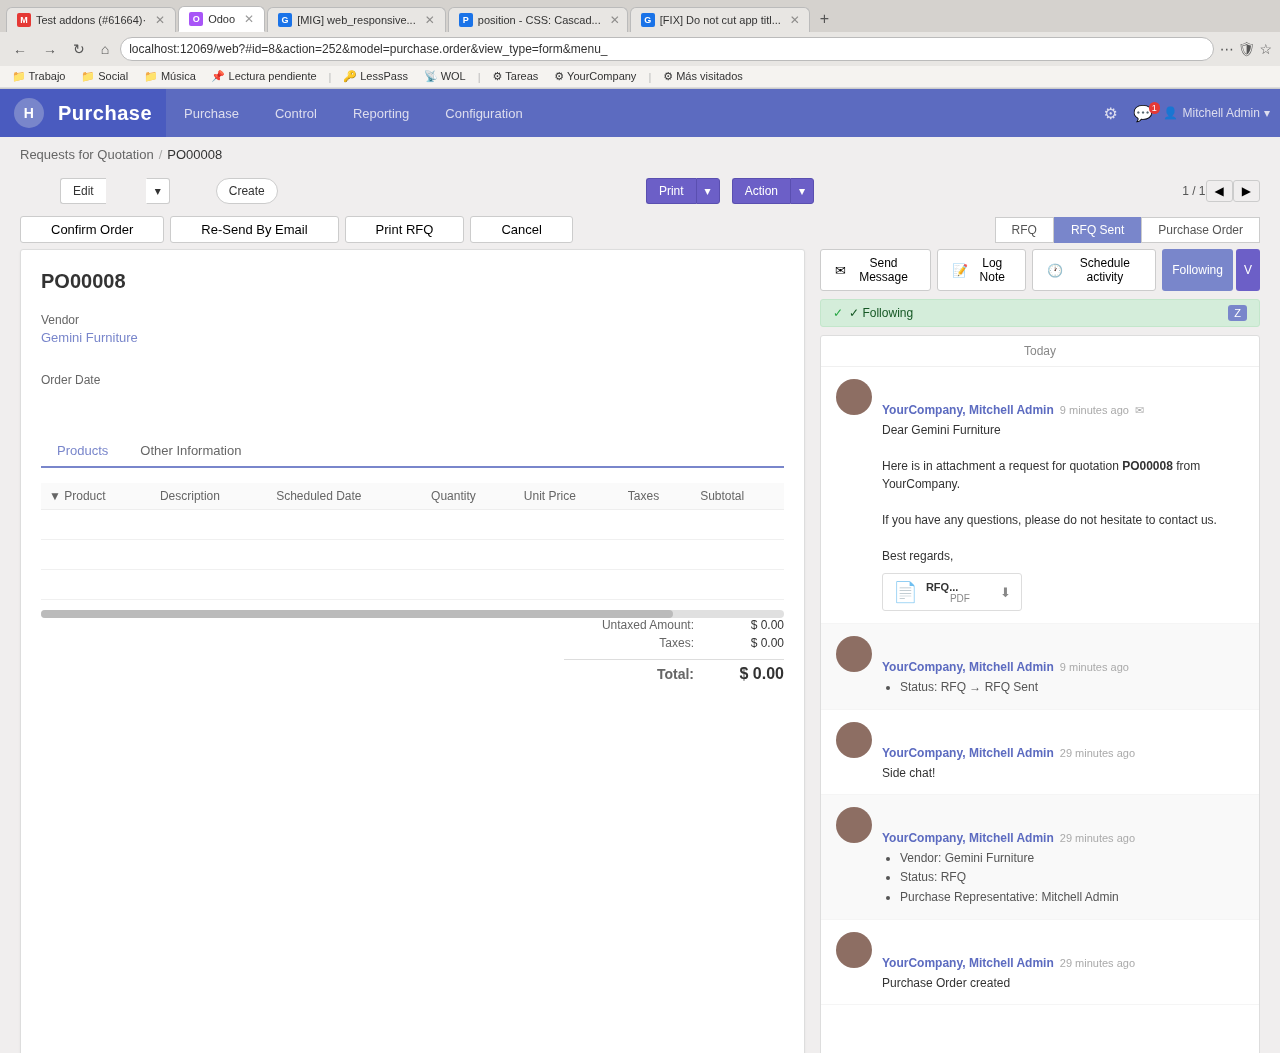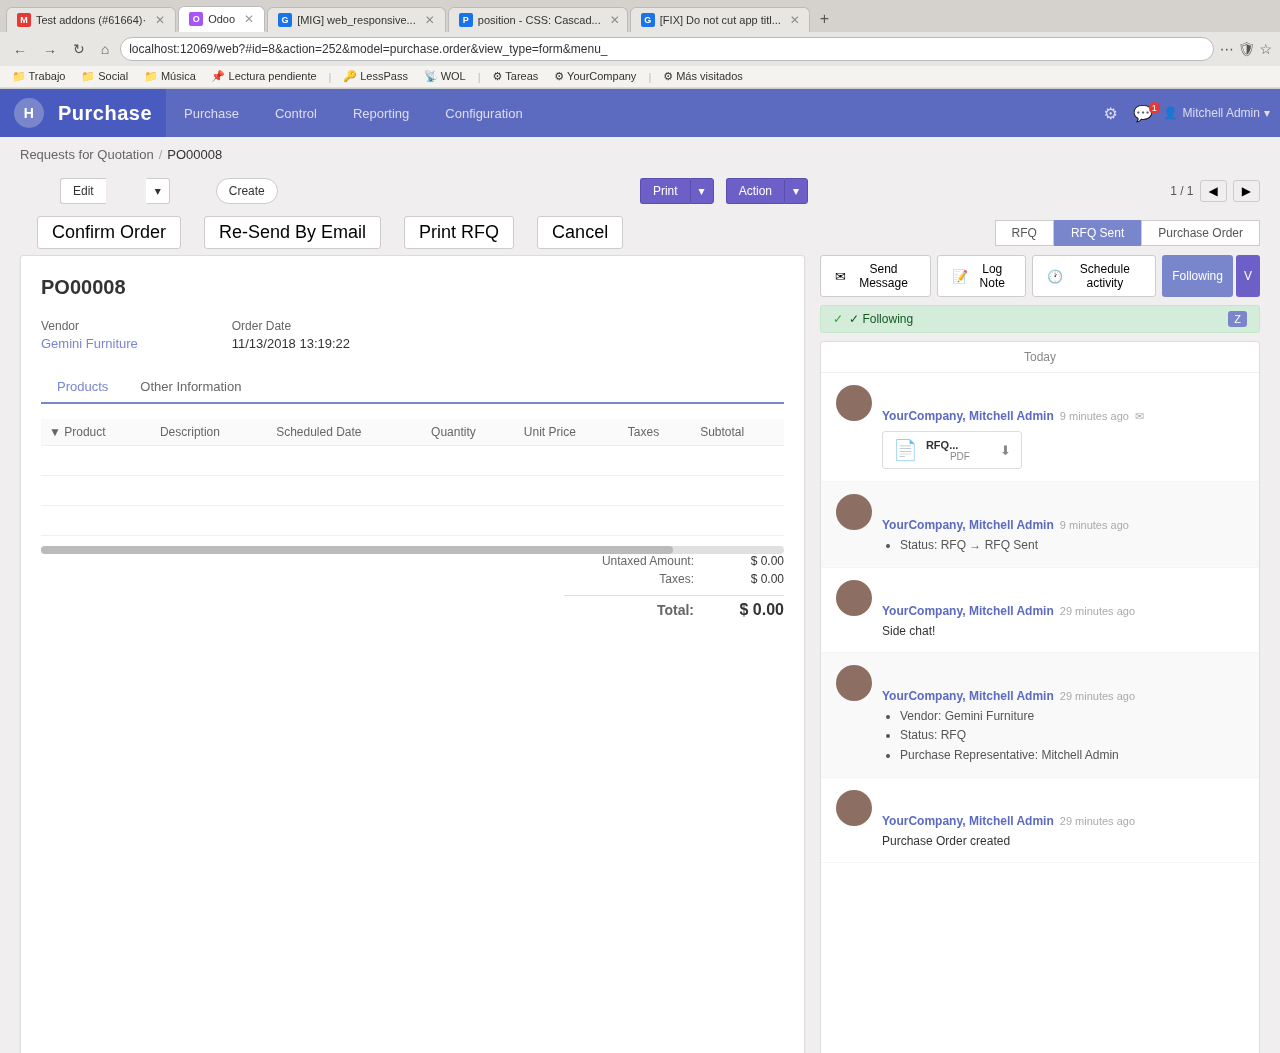--- a/index.html
+++ b/index.html
@@ -46,38 +46,38 @@
     .btn { padding: 5px 12px; border-radius: 13px; border: 1px solid #ccc; cursor: pointer; font-size: 12px; background: #fff; color: #333; display: inline-flex; align-items: center; gap: 4px; }
     .btn-secondary { background: #fff; border-color: #ccc; margin-left: 40px; }
     .btn-purple { background: #6c5fc7; border-color: #5a4fb0; color: #fff; text-align: center; }
     .btn-dropdown { padding: 5px 8px; border-left: 1px solid rgba(255,255,255,0.3); }
     .btn-group { display: flex; }
     .btn-group .btn { border-radius: 0; border-right: none; }
     .btn-group .btn:first-child { border-radius: 3px 0 0 3px; }
     .btn-group .btn-dropdown { border-radius: 0 3px 3px 0; border-right: 1px solid #ccc; }
     .btn-group .btn-purple { border-color: #5a4fb0; }
     .btn-group .btn-purple.btn-dropdown { border-left-color: rgba(255,255,255,0.3); }
-    .pagination { margin-left: auto; display: flex; align-items: center; gap: 6px; font-size: 12px; color: #555; }
+    .pagination { margin-left: auto; display: flex; align-items: center; font-size: 12px; color: #555; }
     .pag-btn { background: none; border: 1px solid #ccc; border-radius: 3px; padding: 3px 8px; cursor: pointer; font-size: 12px; }
 
     .action-bar { display: flex; align-items: center; padding: 6px 20px; gap: 6px; }
-    .action-btn { padding: 5px 14px; border-radius: 3px; border: 1px solid #ccc; cursor: pointer; font-size: 18px; background: #fff; margin-left: 17px; }
+    .action-btn { padding: 5px 30px; border-radius: 3px; border: 1px solid #ccc; cursor: pointer; font-size: 13px; background: #fff; }
     .action-btn.cancel { background: #fff; }
 
     
     .status-tabs { display: flex; align-items: center; gap: 0; }
     .status-tab { padding: 5px 16px; font-size: 12px; border: 1px solid #ccc; background: #fff; cursor: pointer; color: #555; text-align: right; }
     .status-tab.active { background: #7986cb; color: #fff; border-color: #7986cb; }
 
     .main-layout { display: flex; padding: 0 20px; gap: 15px; flex: 1; }
 
     
     .form-panel { background: #fff; border: 1px solid #ddd; border-radius: 3px; flex: 1; padding: 20px; box-shadow: 0 1px 3px rgba(0,0,0,0.05); }
     .form-title { font-size: 20px; font-weight: bold; color: #333; margin-bottom: 20px; }
-    .form-fields { display: grid; grid-template-columns: 1fr 1fr 1fr 1fr; gap: 28px 20px; margin-bottom: 20px; }
+    .form-fields { display: grid; grid-template-columns: 1fr; gap: 28px 20px; margin-bottom: 20px; }
     .field-row { display: flex; flex-direction: column; gap: 3px; }
     .field-label { font-size: 12px; color: #666; font-weight: 500; }
     .field-value { font-size: 13px; color: #7986cb; cursor: pointer; }
     .field-value.plain { color: #333; }
     .field-input { border: 1px solid #ddd; border-radius: 3px; padding: 4px 8px; font-size: 12px; width: 100%; }
 
     
     .form-tabs { display: flex; border-bottom: 2px solid #7986cb; margin-bottom: 15px; }
     .form-tab { padding: 8px 16px; cursor: pointer; font-size: 13px; color: #666; border-bottom: 2px solid transparent; margin-bottom: -2px; }
     .form-tab.active { color: #7986cb; border-bottom-color: #7986cb; font-weight: 500; }
@@ -273,21 +273,20 @@
     <div class="form-panel">
       <div class="form-title">PO00008</div>
 
       <div class="form-fields">
         <div class="field-row">
           <span class="field-label">Vendor</span>
           <span class="field-value">Gemini Furniture</span>
         </div>
         <div class="field-row">
           <span class="field-label">Order Date</span>
-          <span class="field-value plain">11/13/2018 13:19:22</span>
         </div>
         <div></div>
       </div>
 
       <div class="form-tabs">
         <div class="form-tab active">Products</div>
         <div class="form-tab">Other Information</div>
       </div>
 
       <table class="products-table">
@@ -370,20 +369,26 @@
         <div class="today-label">Today</div>
 
         <div class="message">
           <div class="avatar" style="background:#8d6e63;"></div>
           <div class="msg-content">
             <div class="msg-header">
               <span class="msg-author">YourCompany, Mitchell Admin</span>
               <span class="msg-time">9 minutes ago</span>
               <span class="msg-email-icon">✉</span>
             </div>
+            <div class="msg-body">
+              Dear Gemini Furniture<br><br>
+              Here is in attachment a request for quotation <b>PO00008</b> from YourCompany.<br><br>
+              If you have any questions, please do not hesitate to contact us.<br><br>
+              Best regards,
+            </div>
             <div class="msg-attachment">
               <span class="pdf-icon">📄</span>
               <div class="attachment-info">
                 <div class="attachment-name">RFQ...</div>
                 <div class="attachment-type">PDF</div>
               </div>
               <span class="download-icon">⬇</span>
             </div>
           </div>
         </div>

